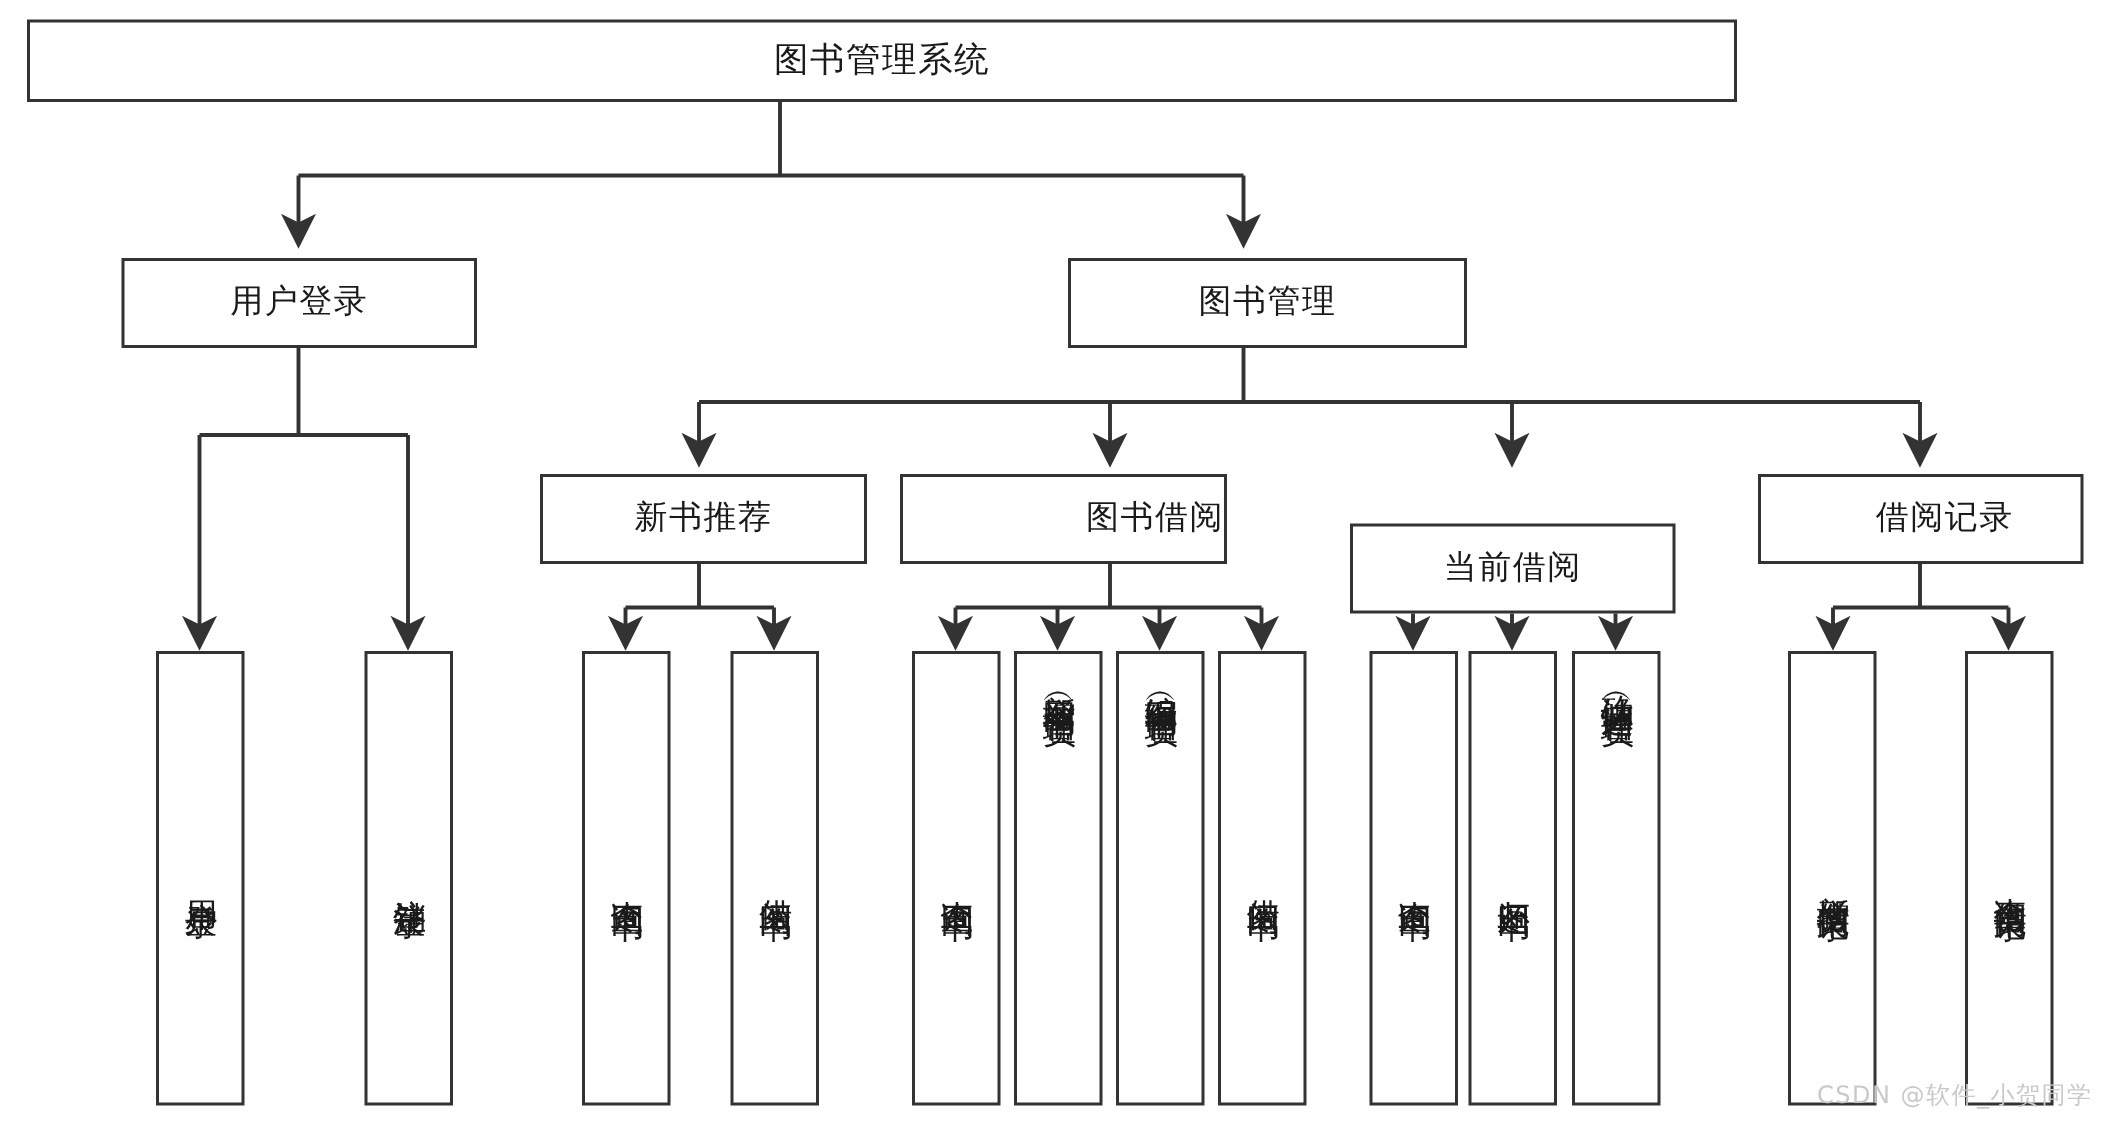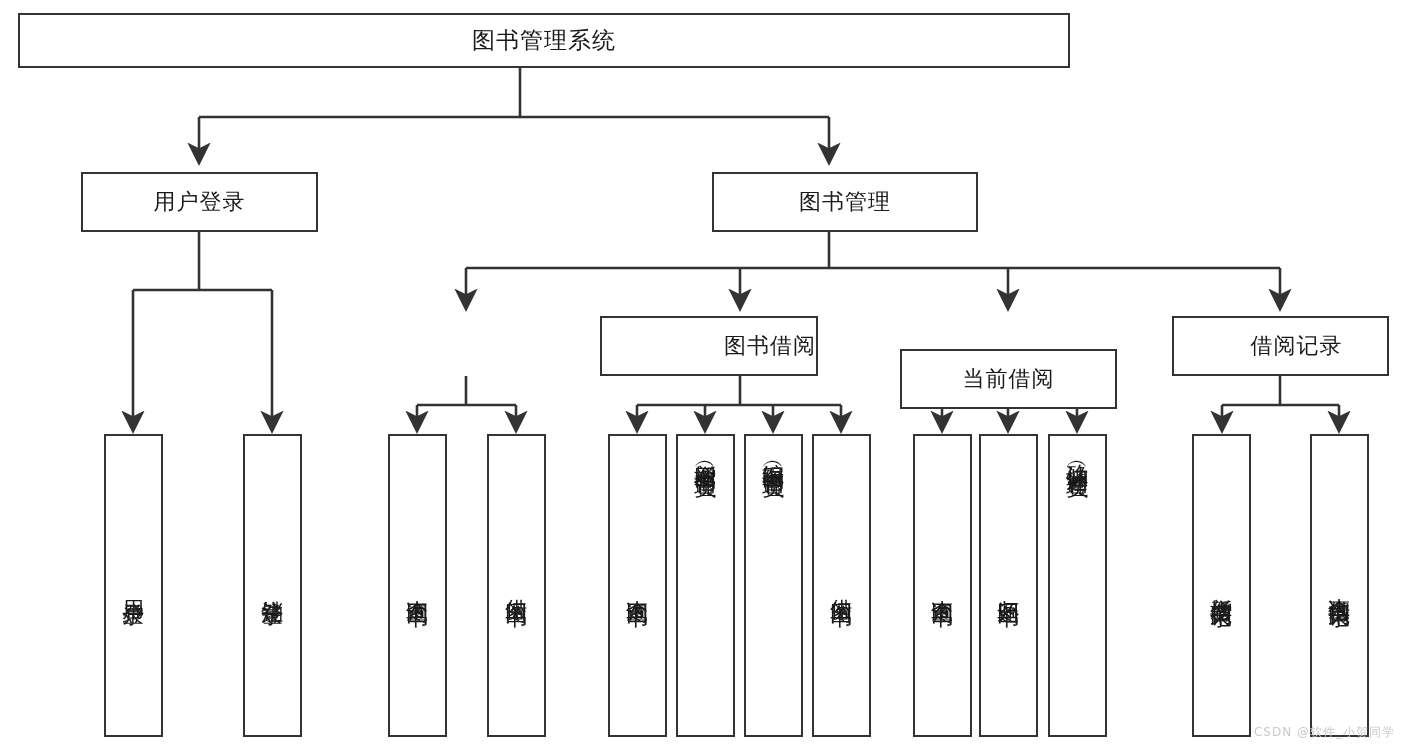--- a/index.html
+++ b/index.html
@@ -54,21 +54,21 @@
     writing-mode:vertical-rl;
     text-orientation:upright;
     font-size:22px;
     line-height:1.06;
     letter-spacing:2px;
     white-space:nowrap;
   }
   #watermark{
     position:absolute;
     right:10px;bottom:6px;
-    font-size:12px;
+    font-size:16px;
     color:#c9c9c9;
     letter-spacing:1px;
     z-index:5;
     white-space:nowrap;
   }
 </style>
 </head>
 <body>
 
 <div id="diagram">
@@ -116,31 +116,34 @@
       <path d="M 1008 405 L 1008 430" marker-end="url(#arrow)"></path>
       <path d="M 1077 405 L 1077 430" marker-end="url(#arrow)"></path>
 
       <path d="M 1280 376 L 1280 405"></path>
       <path d="M 1222 405 L 1339 405"></path>
       <path d="M 1222 405 L 1222 430" marker-end="url(#arrow)"></path>
       <path d="M 1339 405 L 1339 430" marker-end="url(#arrow)"></path>
     </g>
   </svg>
 
-  <div class="node horiz root" style="left:18px;top:13px;width:1052px;height:55px;">
+  <div class="node horiz root" style="left:18px;top:13px;width:1140px;height:55px;">
     <span class="label">图书管理系统</span>
   </div>
 
   <div class="node horiz" style="left:81px;top:172px;width:237px;height:60px;">
     <span class="label">用户登录</span>
   </div>
   <div class="node horiz" style="left:712px;top:172px;width:266px;height:60px;">
     <span class="label">图书管理</span>
   </div>
 
+  <div class="node horiz" style="left:360px;top:316px;width:218px;height:60px;">
+    <span class="label">新书推荐</span>
+  </div>
   <div class="node horiz" style="left:600px;top:316px;width:218px;height:60px;justify-content:flex-end;">
     <span class="label">图书借阅</span>
   </div>
   <div class="node horiz" style="left:900px;top:316px;width:217px;height:60px;margin-top:33px;">
     <span class="label">当前借阅</span>
   </div>
   <div class="node horiz" style="left:1172px;top:316px;width:217px;height:60px;padding-left:32px;">
     <span class="label">借阅记录</span>
   </div>
 

